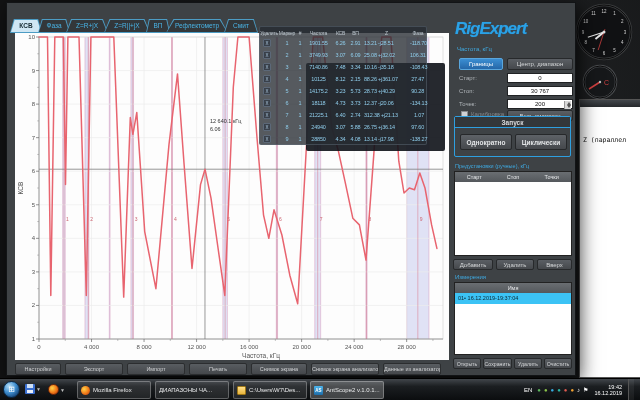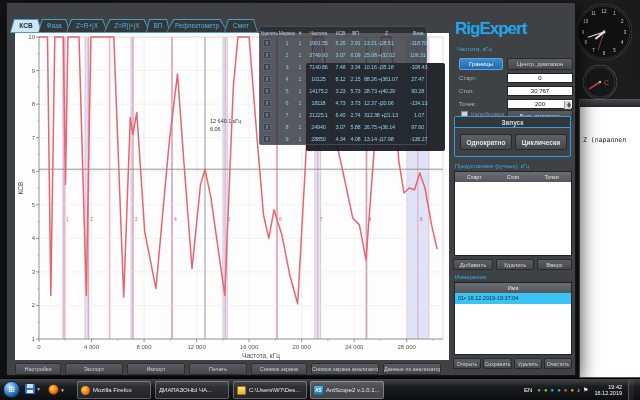--- a/index.html
+++ b/index.html
@@ -36,21 +36,21 @@
 .mrow,.mhead{display:grid;grid-template-columns:18px 18px 8px 29px 15px 15px 47px 1fr;align-items:center}
 .mhead{height:9px;font-size:5px;color:#bec8d0;letter-spacing:-.2px}
 .mhead div{text-align:center;white-space:nowrap;overflow:visible}
 .mrow{height:12px}
 .mcell{font-size:5.5px;color:#8ecbe9;text-align:center;white-space:nowrap;letter-spacing:-.2px}
 .mcell.cz{text-align:left;padding-left:1px}
 .mcell.cp{text-align:right;padding-right:2px}
 .mdel{width:8px;height:8px;margin-left:3px;background:#39404a;border:1px solid #5c6878;border-radius:1px;color:#a8c4da;font-size:4.5px;line-height:7px;text-align:center}
 
 .panel{position:absolute;left:446px;top:16px;width:120px;height:356px;font-size:6.5px}
-.logo{position:absolute;left:2px;top:0;font-size:17px;font-weight:bold;letter-spacing:-1px;color:#2ba2e6;text-shadow:0 0 1px #1a6ea8}
+.logo{position:absolute;left:2px;top:0;font-size:17px;font-weight:bold;font-style:italic;letter-spacing:-1px;color:#2ba2e6;text-shadow:0 0 1px #1a6ea8}
 .plabel{position:absolute;color:#3fa9e0;font-size:6px}
 .pbtn{position:absolute;background:linear-gradient(#5b5f64,#45484c);border:1px solid #27292b;border-radius:2px;color:#d6d8da;font-size:6px;text-align:center;overflow:hidden;white-space:nowrap}
 .pbtn.blue{background:linear-gradient(#3b8ed2,#2567a8);border-color:#5aa6dc;color:#fff}
 .frow-label{position:absolute;left:6px;width:40px;color:#b0b5b9;font-size:6px}
 .finput{position:absolute;left:54px;width:66px;height:10px;background:#fff;border:1px solid #202224;color:#111;font-size:6px;text-align:center;line-height:9px}
 .spinner{position:absolute;right:1px;top:1px;width:7px;height:8px;background:#d8d8d8;border-left:1px solid #999}
 .spinner:before,.spinner:after{content:"";position:absolute;left:1.5px;border-left:2px solid transparent;border-right:2px solid transparent}
 .spinner:before{top:1px;border-bottom:3px solid #555}
 .spinner:after{bottom:1px;border-top:3px solid #555}
 .chk{position:absolute;left:8px;width:7px;height:7px;background:#cfd2d5;border:1px solid #8a8d90}

